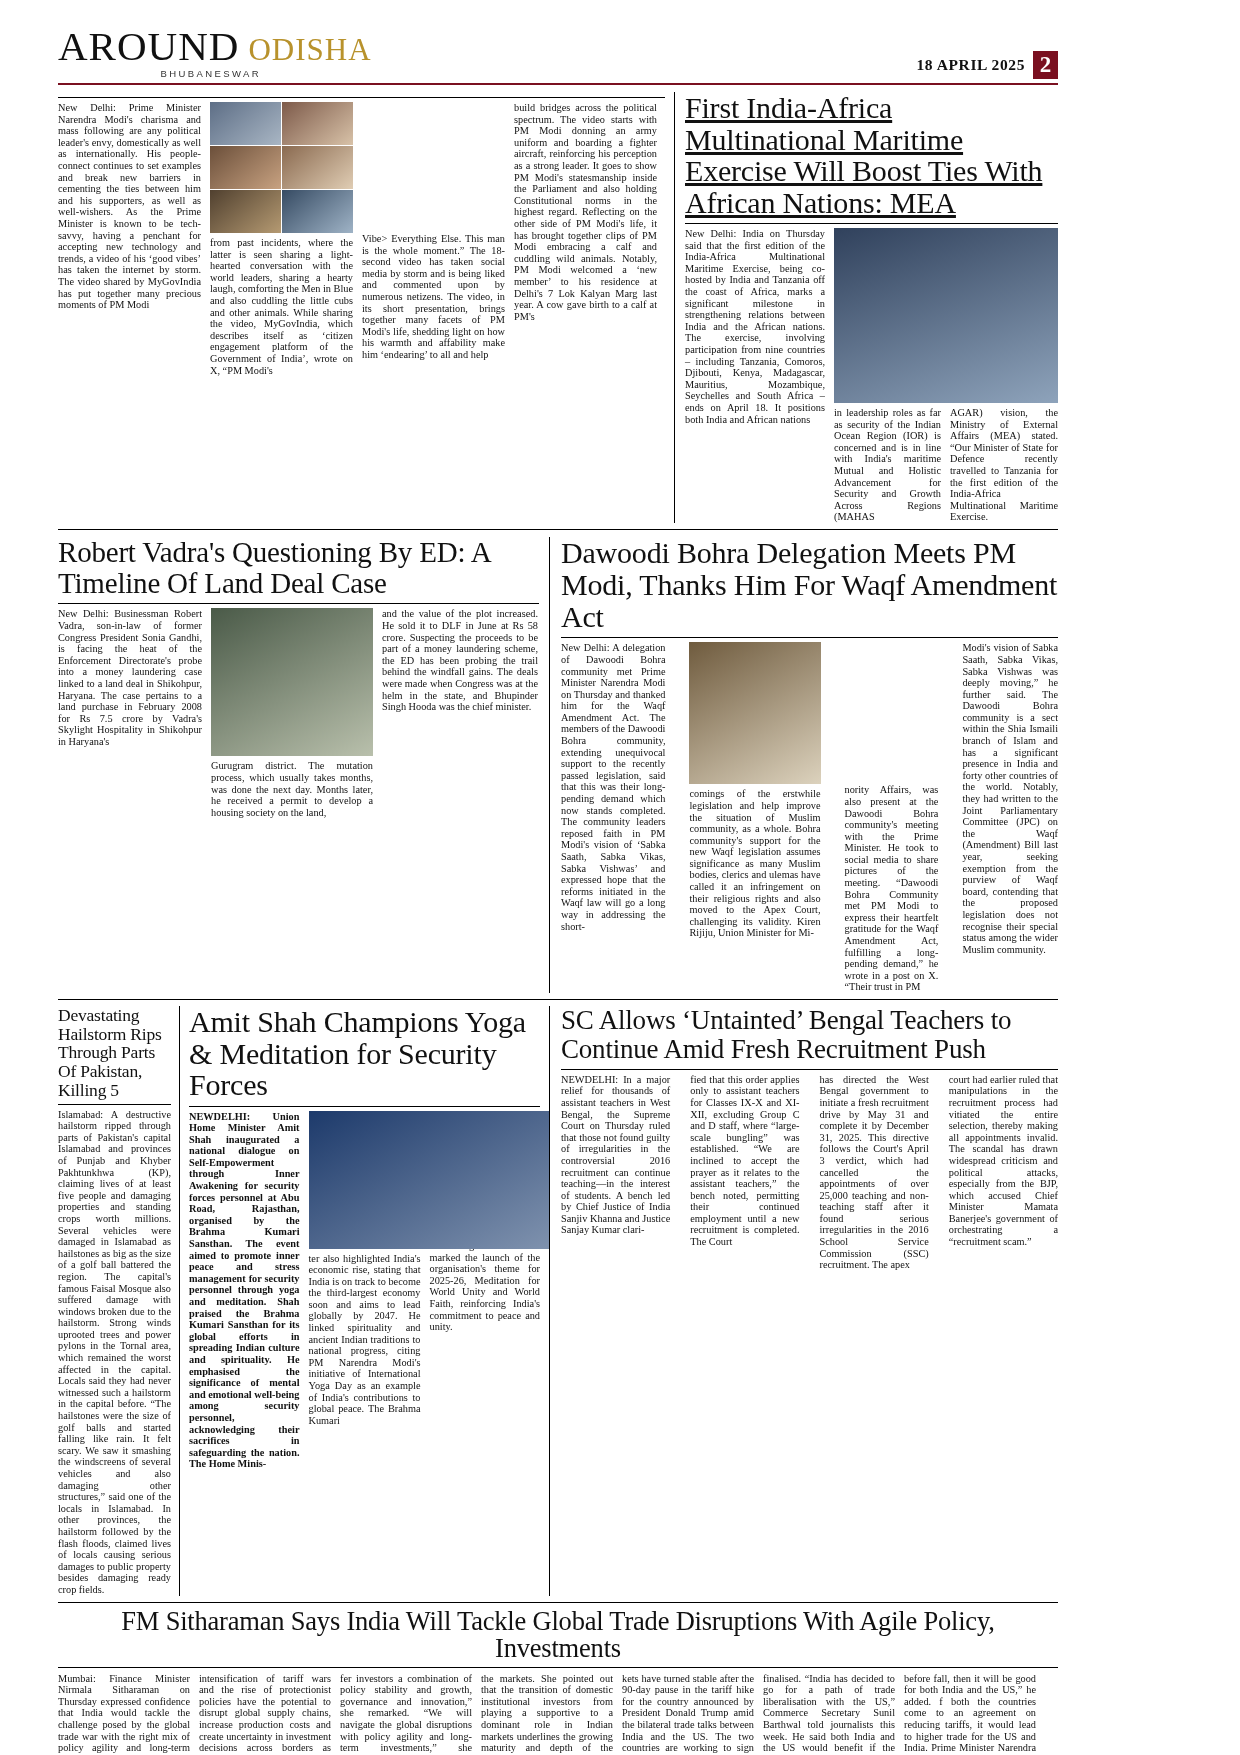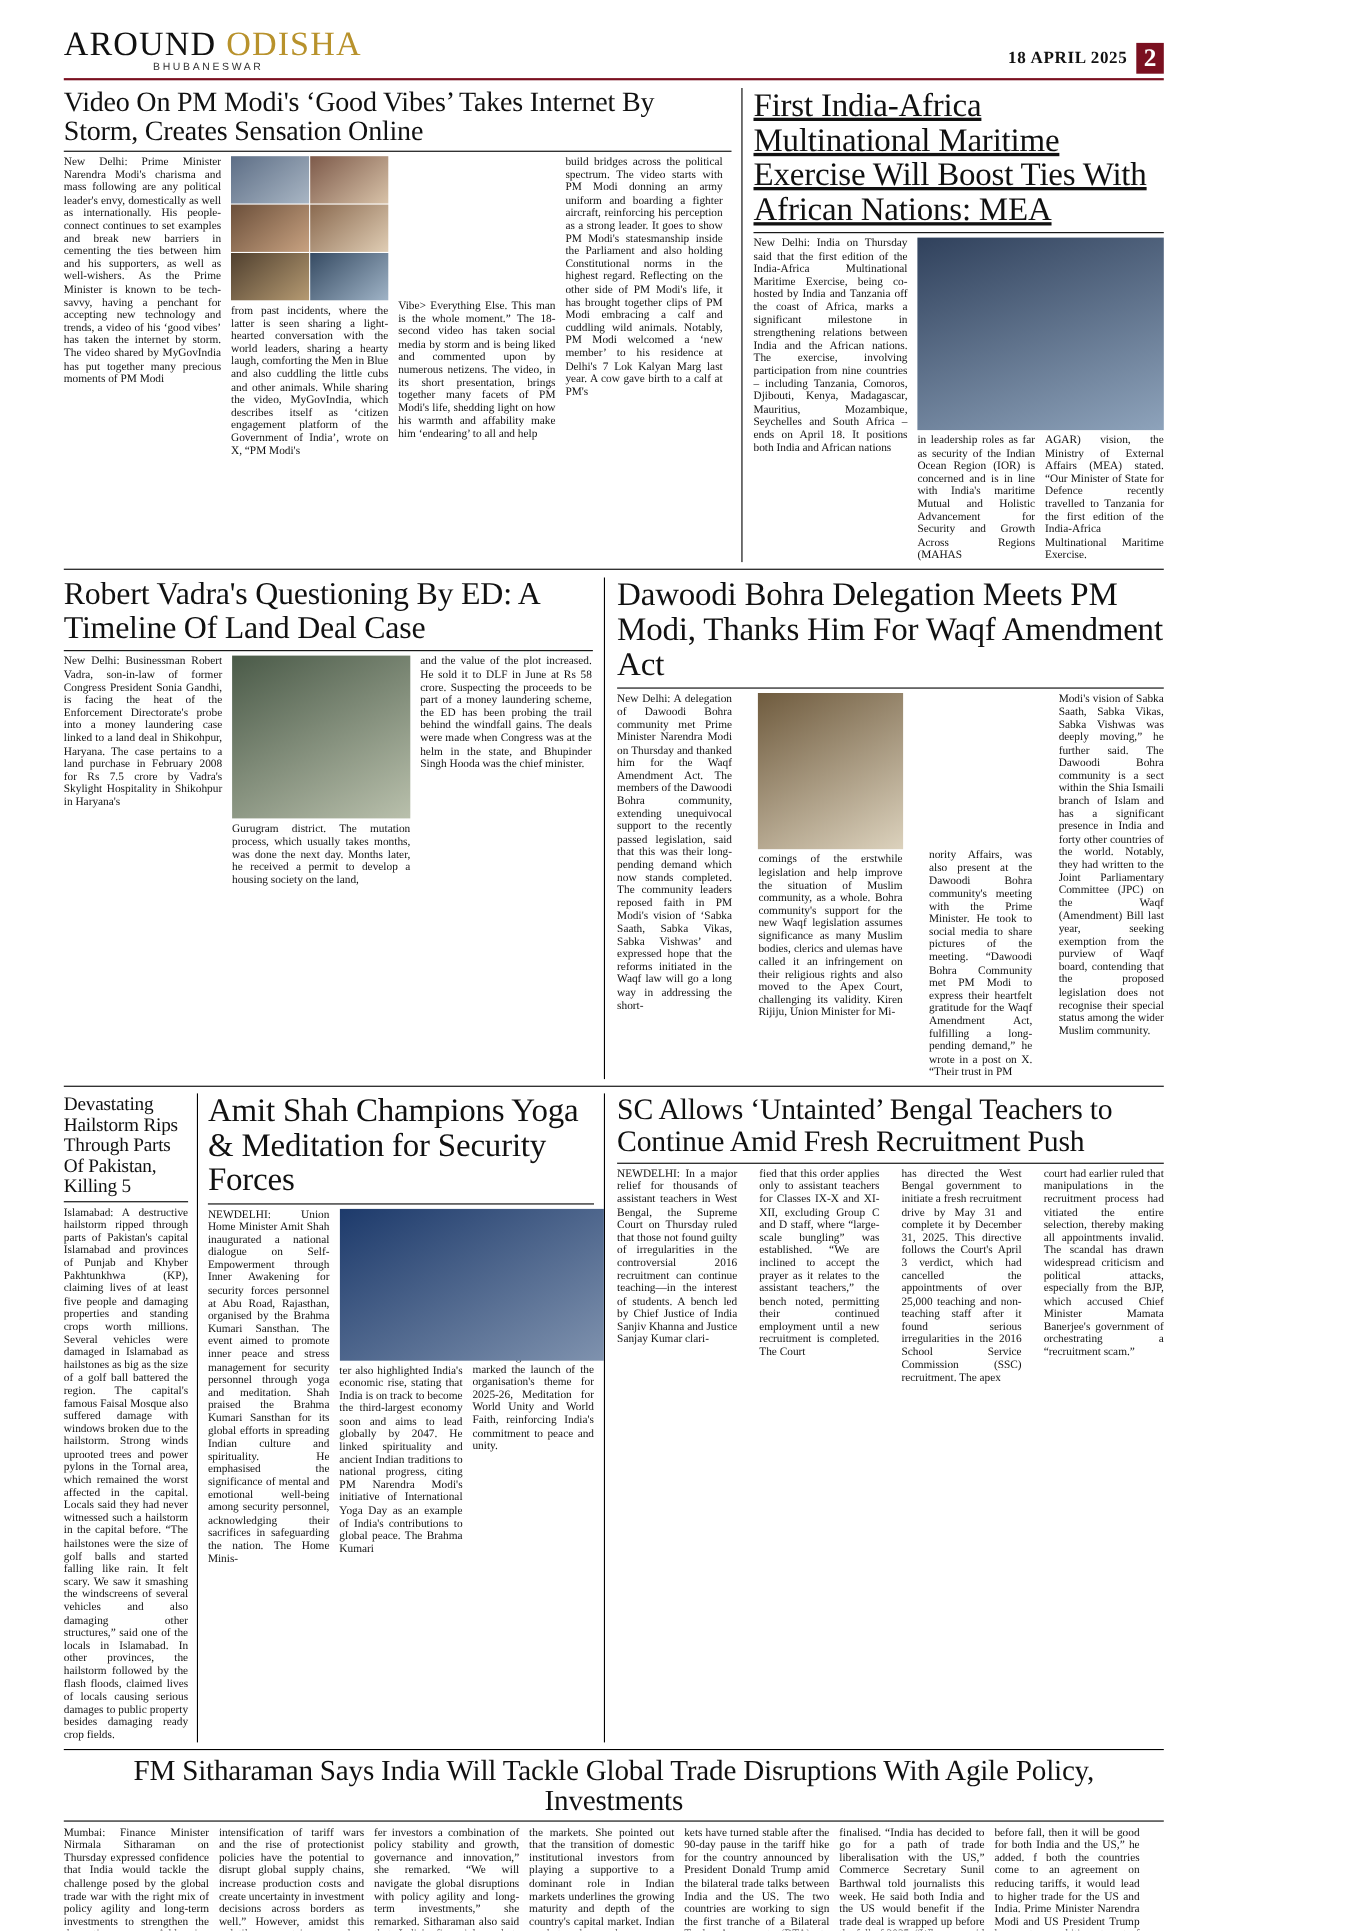--- a/index.html
+++ b/index.html
@@ -4,21 +4,21 @@
 <style>
   html,body{margin:0;padding:0;background:#ffffff;}
   body{width:1240px;height:1755px;font-family:"Liberation Serif",serif;color:#111;}
   .page{width:1240px;height:1755px;position:relative;padding:0;box-sizing:border-box;}
   .inner{position:absolute;left:58px;top:22px;width:1000px;}
 
   
   .masthead{display:flex;align-items:flex-end;justify-content:space-between;border-bottom:2px solid #7a1020;padding-bottom:4px;}
   .logo-wrap{display:flex;flex-direction:column;align-items:flex-start;}
   .logo-line{display:flex;align-items:baseline;}
-  .logo-a{font-family:"Liberation Serif",serif;font-size:31px;letter-spacing:1px;color:#111;}
+  .logo-a{font-family:"Liberation Serif",serif;font-size:41px;letter-spacing:1px;color:#111;}
   .logo-o{font-family:"Liberation Serif",serif;font-size:31px;letter-spacing:1px;color:#b8922c;margin-left:9px;}
   .logo-sub{font-size:9.5px;letter-spacing:2.4px;color:#333;align-self:flex-end;margin-top:-2px;margin-right:4px;font-family:"Liberation Sans",sans-serif;}
   .date-wrap{text-align:right;position:relative;}
   .date-line{display:flex;align-items:center;justify-content:flex-end;gap:8px;}
   .date-txt{font-family:"Liberation Serif",serif;font-size:15.5px;font-weight:bold;letter-spacing:.6px;}
   .pagenum{background:#7a1020;color:#fff;font-family:"Liberation Serif",serif;font-size:23px;font-weight:bold;width:25px;height:28px;display:flex;align-items:center;justify-content:center;}
   .dayline{background:#7a1020;color:#fff;font-family:"Liberation Serif",serif;font-size:13.5px;font-weight:bold;letter-spacing:1px;text-align:right;padding:1px 6px 2px 0;margin-top:3px;width:372px;}
 
   
   .hl{font-family:"Liberation Serif",serif;font-weight:normal;line-height:1.02;letter-spacing:-0.2px;}
@@ -82,21 +82,20 @@
       <div class="date-line">
         <span class="date-txt">18  APRIL 2025</span>
         <span class="pagenum">2</span>
       </div>
     </div>
   </div>
 
   <div class="zone-top">
 
     <div class="zt-left">
-      <div class="hl h-video">Video On PM Modi's ‘Good Vibes’ Takes Internet By Storm, Creates Sensation Online</div>
       <hr class="sep" style="margin:5px 0 4px 0;">
       <div class="cols4" style="margin-top:0;">
         <div class="c4">
           <p class="body">New Delhi: Prime Minister Narendra Modi's charisma and mass following are any political leader's envy, domestically as well as internationally. His people-connect continues to set examples and break new barriers in cementing the ties between him and his supporters, as well as well-wishers. As the Prime Minister is known to be tech-savvy, having a penchant for accepting new technology and trends, a video of his ‘good vibes’ has taken the internet by storm. The video shared by MyGovIndia has put together many precious moments of PM Modi</p>
         </div>
         <div class="c4">
           <div class="mosaic">
             <div class="mos" style="background:linear-gradient(140deg,#5d6e86,#a9b6c4);"></div>
             <div class="mos" style="background:linear-gradient(140deg,#7d5a4a,#d8c2a8);"></div>
             <div class="mos" style="background:linear-gradient(140deg,#6b4f3a,#c8a281);"></div>
@@ -189,21 +188,21 @@
     <div class="z3-a">
       <div class="hl h-hail">Devastating Hailstorm Rips Through Parts Of Pakistan, Killing 5</div>
       <hr class="sep" style="margin:4px 0 4px 0;">
       <p class="body">Islamabad: A destructive hailstorm ripped through parts of Pakistan's capital Islamabad and provinces of Punjab and Khyber Pakhtunkhwa (KP), claiming lives of at least five people and damaging properties and standing crops worth millions. Several vehicles were damaged in Islamabad as hailstones as big as the size of a golf ball battered the region. The capital's famous Faisal Mosque also suffered damage with windows broken due to the hailstorm. Strong winds uprooted trees and power pylons in the Tornal area, which remained the worst affected in the capital. Locals said they had never witnessed such a hailstorm in the capital before. “The hailstones were the size of golf balls and started falling like rain. It felt scary. We saw it smashing the windscreens of several vehicles and also damaging other structures,” said one of the locals in Islamabad. In other provinces, the hailstorm followed by the flash floods, claimed lives of locals causing serious damages to public property besides damaging ready crop fields.</p>
     </div>
 
     <div class="z3-b">
       <div class="hl h-amit">Amit Shah Champions Yoga &amp; Meditation for Security Forces</div>
       <hr class="sep" style="margin:5px 0 4px 0;">
       <div style="display:flex;gap:9px;">
-        <div style="width:112px;">
+        <div style="width:112px;font-weight:bold;">
           <p class="body">NEWDELHI: Union Home Minister Amit Shah inaugurated a national dialogue on Self-Empowerment through Inner Awakening for security forces personnel at Abu Road, Rajasthan, organised by the Brahma Kumari Sansthan. The event aimed to promote inner peace and stress management for security personnel through yoga and meditation. Shah praised the Brahma Kumari Sansthan for its global efforts in spreading Indian culture and spirituality. He emphasised the significance of mental and emotional well-being among security personnel, acknowledging their sacrifices in safeguarding the nation. The Home Minis-</p>
         </div>
         <div style="width:112px;">
           <div class="imgph" style="height:138px;width:240px;background:linear-gradient(150deg,#1d3a6b,#7f92ae);position:relative;"></div>
           <p class="body" style="margin-top:4px;">ter also highlighted India's economic rise, stating that India is on track to become the third-largest economy soon and aims to lead globally by 2047. He linked spirituality and ancient Indian traditions to national progress, citing PM Narendra Modi's initiative of International Yoga Day as an example of India's contributions to global peace. The Brahma Kumari</p>
         </div>
         <div style="width:112px;">
           <p class="body" style="margin-top:60px;">Sansthan, founded by Lekhraj Kripalani, has been working for the past 25 years to support security personnel in stress reduction and inner awakening. The event also marked the launch of the organisation's theme for 2025-26, Meditation for World Unity and World Faith, reinforcing India's commitment to peace and unity.</p>
         </div>
       </div>

